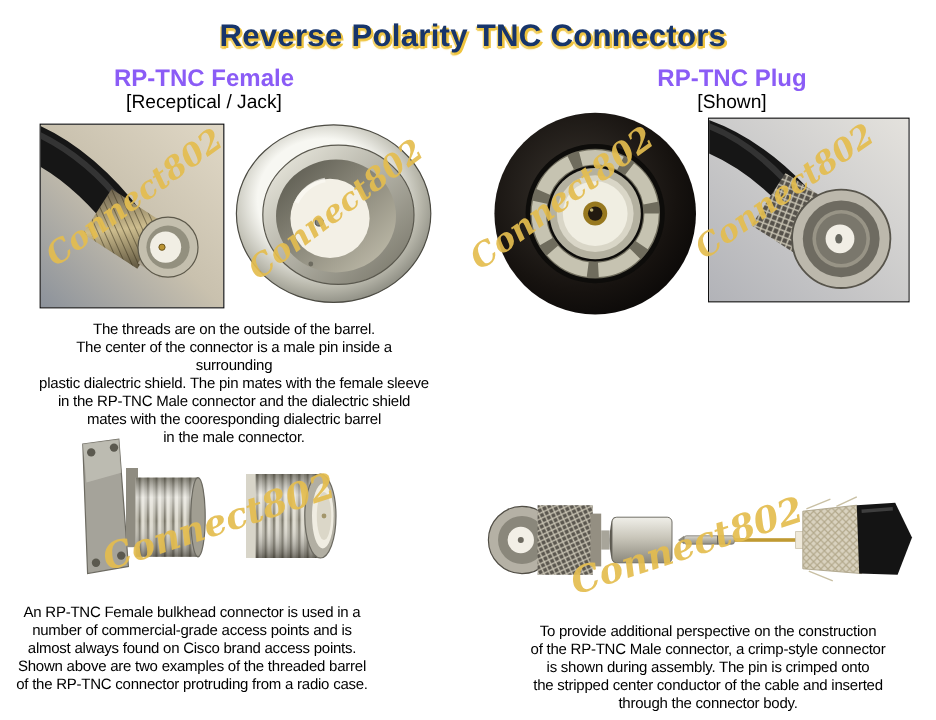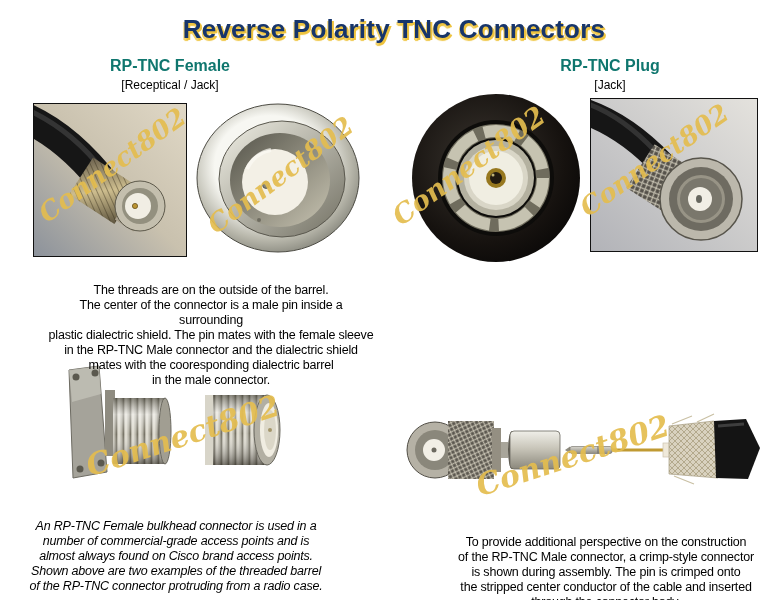--- a/index.html
+++ b/index.html
@@ -7,32 +7,32 @@
     position:relative; width:780px; height:600px; overflow:hidden;
     background:#ffffff; font-family:"Liberation Sans", sans-serif;
   }
   .title {
     position:absolute; top:10px; left:0; width:780px; margin:4px;
     text-align:center; font-size:26px; font-weight:bold; color:#17356b;
     text-shadow:2px 2px 0 #eec33e, -1px 2px 0 #f3d26a, 0 3px 1px #f0c94d;
     letter-spacing:0.2px;
   }
   .col-head { position:absolute; text-align:center; }
-  .col-head .heading { font-size:16px; font-weight:bold; color:#0f766e; line-height:22px; }
-  .col-head .subheading { font-size:12px; color:#000; line-height:17px; }
+  .col-head .heading { font-size:20px; font-weight:bold; color:#8b5cf6; line-height:22px; }
+  .col-head .subheading { font-size:16px; color:#000; line-height:17px; }
   .left-head { top:55px; left:20px; width:300px; }
   .right-head { top:55px; left:460px; width:300px; }
   .para {
-    position:absolute; margin:16px; text-align:center; color:#000;
+    position:absolute; margin:0; text-align:center; color:#000;
     font-size:12.5px; line-height:15px; white-space:pre-line; letter-spacing:-0.2px;
   }
   .para-L1 { top:267px; left:30px;  width:330px; }
   .para-R1 { top:267px; left:437px; width:320px; }
   .para-R2 { top:341px; left:430px; width:330px; }
-  .para-L2 { top:503px; left:0px;   width:320px;font-style:italic; }
+  .para-L2 { top:503px; left:0px;   width:320px; }
   .para-R3 { top:519px; left:430px; width:320px; }
   .photo { position:absolute; display:block; }
   .photoA { top:103px; left:33px;  width:152px; height:152px; border:1px solid #111; }
   .photoB { top:99px;  left:195px; width:166px; height:158px; }
   .photoC { top:93px;  left:410px; width:172px; height:170px; }
   .photoD { top:98px;  left:590px; width:166px; height:152px; border:1px solid #111; }
   .photoE { top:360px; left:55px;  width:245px; height:135px; }
   .photoF { top:408px; left:402px; width:372px; height:84px; }
   .wm {
     position:absolute; font-family:"DejaVu Serif", serif; font-style:italic; font-weight:bold;
@@ -52,21 +52,21 @@
 
   <h1 class="title">Reverse Polarity TNC Connectors</h1>
 
   <div class="col-head left-head">
     <div class="heading">RP-TNC Female</div>
     <div class="subheading">[Receptical / Jack]</div>
   </div>
 
   <div class="col-head right-head">
     <div class="heading">RP-TNC Plug</div>
-    <div class="subheading">[Jack]</div>
+    <div class="subheading">[Shown]</div>
   </div>
 
   <svg class="photo photoA" viewBox="0 0 152 152">
     <defs>
       <linearGradient id="abg" x1="0" y1="1" x2="1" y2="0">
         <stop offset="0" stop-color="#8c929b"></stop>
           <stop offset="0.5" stop-color="#c9c1ae"></stop>
           <stop offset="1" stop-color="#e0d8c6"></stop>
       </linearGradient>
       <linearGradient id="aknurl" x1="0" y1="0" x2="1" y2="1">

